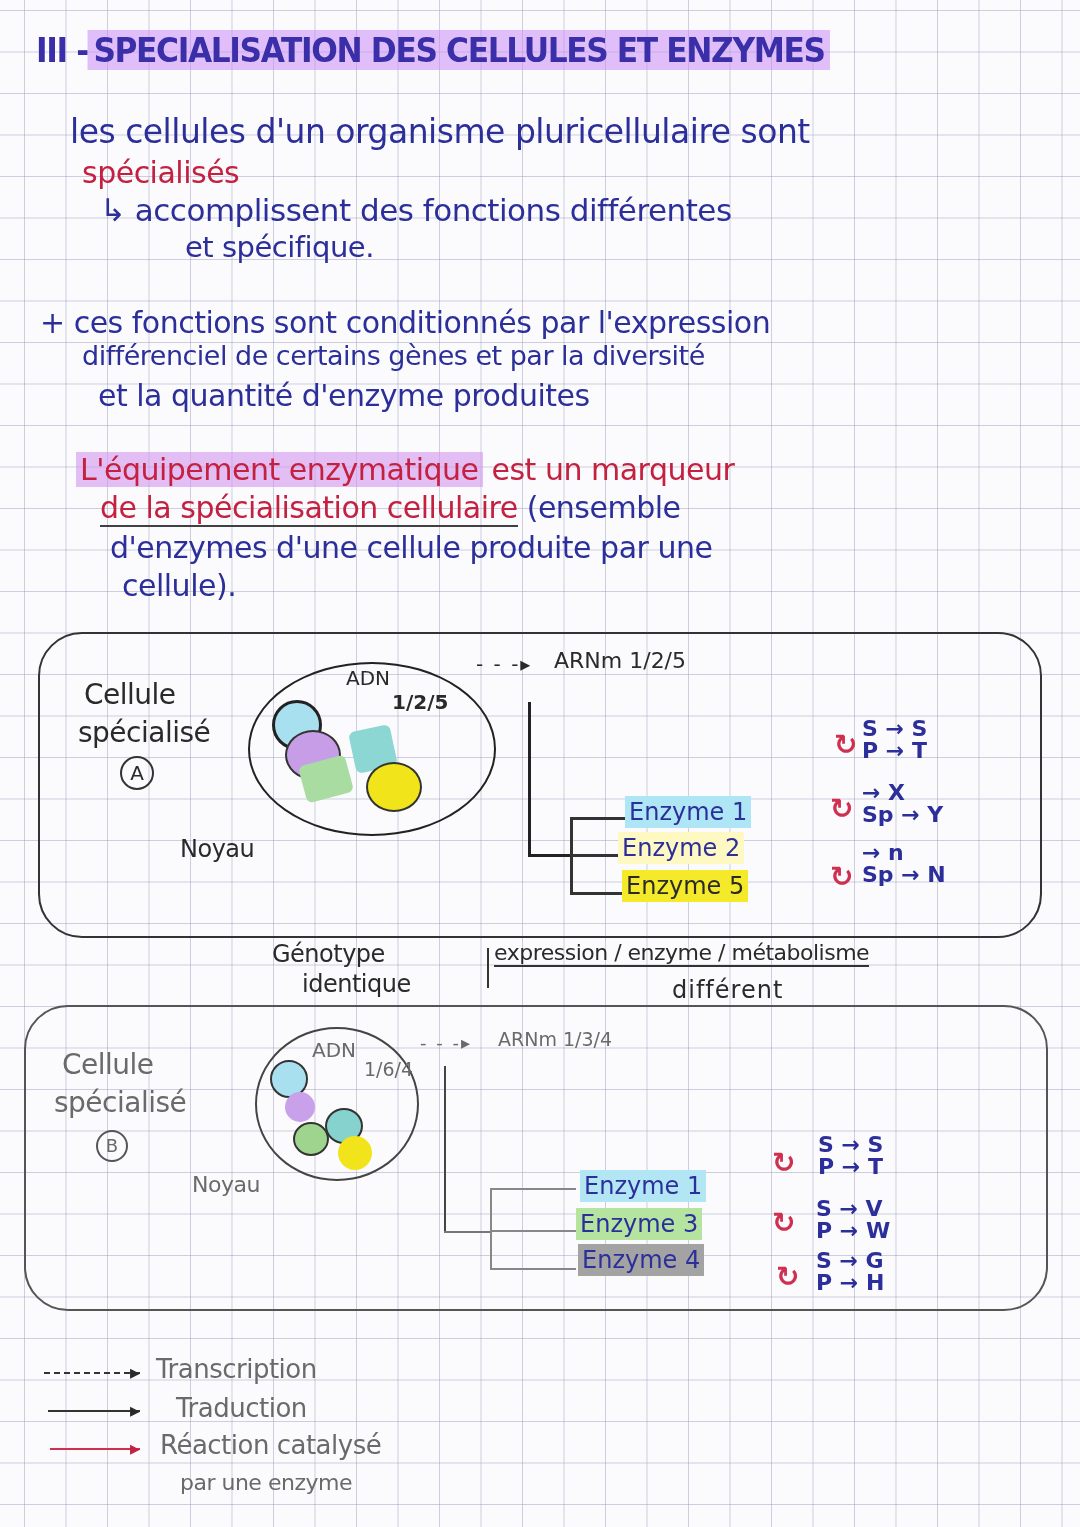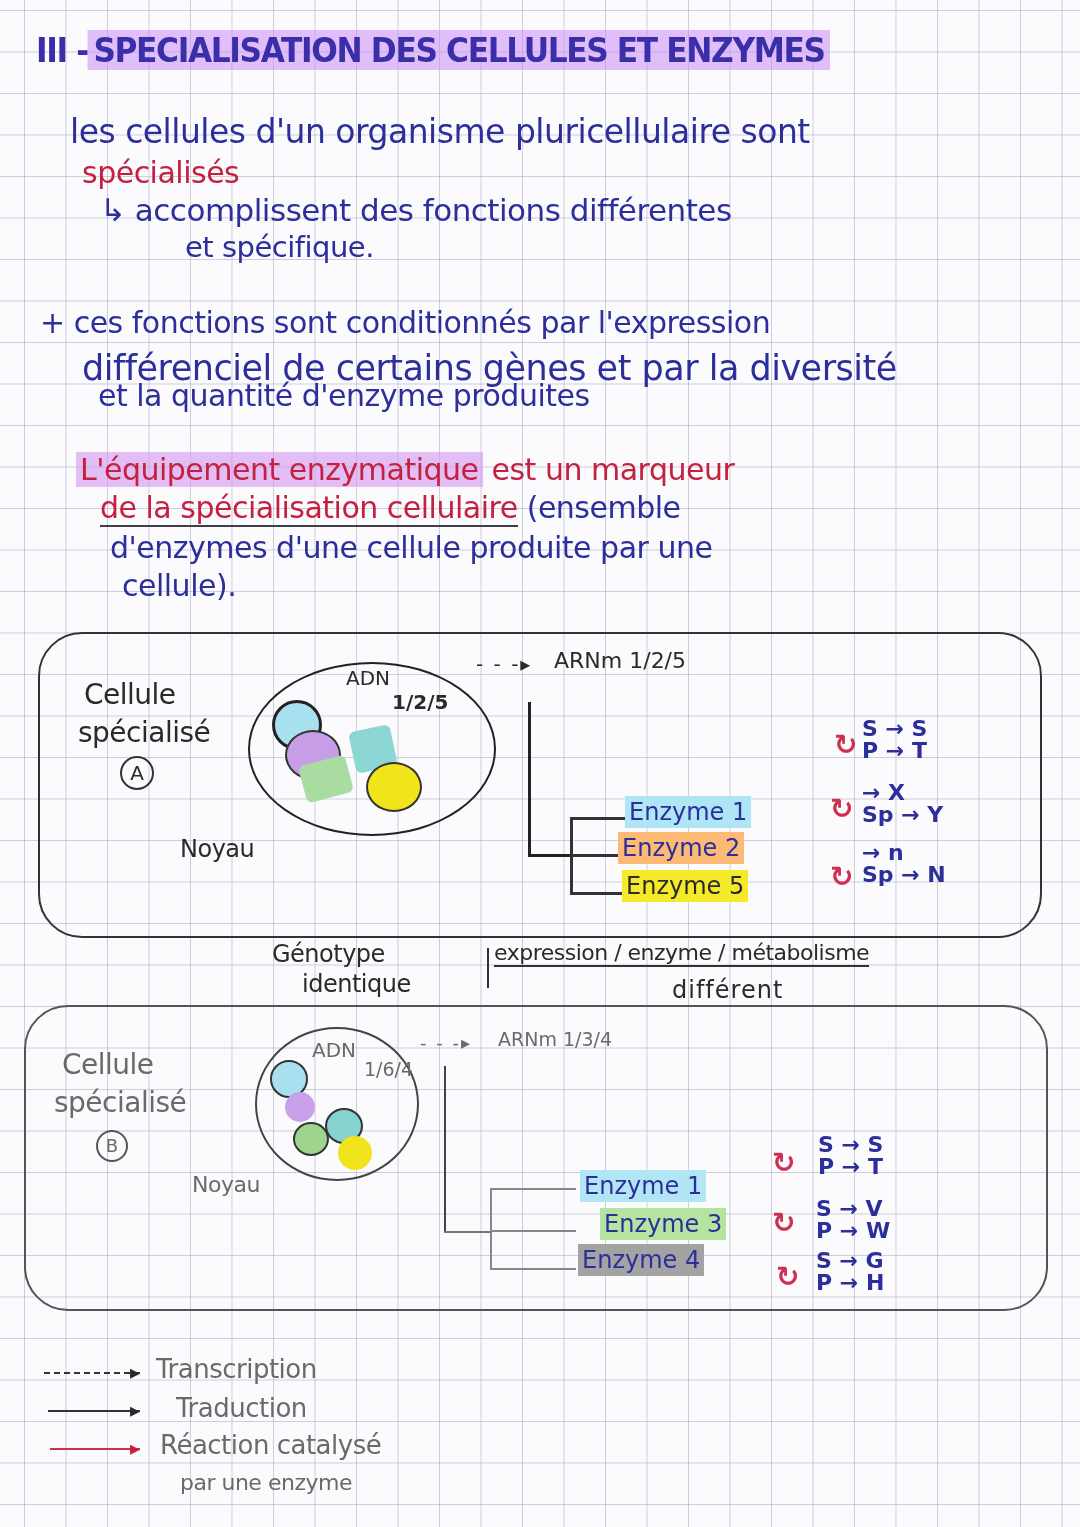--- a/index.html
+++ b/index.html
@@ -25,21 +25,21 @@
       letter-spacing: -1.5px; transform: scaleX(0.92); transform-origin: left;
     }
     .title .hl { background: rgba(200,140,245,0.55); padding: 0 6px; }
 
     .p1 { left: 70px; top: 112px; font-size: 33px; }
     .p1b { left: 82px; top: 155px; font-size: 30px; }
     .p1c { left: 100px; top: 192px; font-size: 31px; }
     .p1d { left: 185px; top: 230px; font-size: 29px; }
 
     .p2 { left: 40px; top: 305px; font-size: 30px; }
-    .p2b { left: 82px; top: 348px; font-size: 35px; }
+    .p2b { left: 82px; top: 340px; font-size: 27px; }
     .p2c { left: 98px; top: 378px; font-size: 30px; }
 
     .p3 { left: 76px; top: 452px; font-size: 30px; }
     .p3 .hl { background: rgba(210,150,240,0.6); padding: 0 4px; }
     .p3b { left: 100px; top: 490px; font-size: 30px; }
     .p3b .ul { border-bottom: 2px solid #404040; }
     .p3c { left: 110px; top: 530px; font-size: 30px; }
     .p3d { left: 122px; top: 568px; font-size: 30px; }
 
     .cellbox { position: absolute; border: 2.5px solid #333; border-radius: 44px; }
@@ -106,21 +106,21 @@
 <div class="abs dark" style="left:554px;top:648px;font-size:22px;">ARNm 1/2/5</div>
 
 <div class="vline" style="left:528px;top:702px;width:2.5px;height:152px;"></div>
 <div class="hline" style="left:528px;top:854px;width:44px;height:2.5px;"></div>
 <div class="vline" style="left:570px;top:817px;width:2.5px;height:76px;background:#333;"></div>
 <div class="hline" style="left:570px;top:817px;width:56px;height:2.5px;background:#333;"></div>
 <div class="hline" style="left:570px;top:854px;width:56px;height:2.5px;background:#333;"></div>
 <div class="hline" style="left:570px;top:892px;width:56px;height:2.5px;background:#333;"></div>
 
 <div class="enz blue" style="left:625px;top:796px;background:#aee6f5;">Enzyme 1</div>
-<div class="enz blue" style="left:618px;top:832px;background:#fdba74;text-align:right;">Enzyme 2</div>
+<div class="enz blue" style="left:618px;top:832px;background:#fef9c3;text-align:right;">Enzyme 2</div>
 <div class="enz dark" style="left:622px;top:870px;background:#f5ea2a;">Enzyme 5</div>
 
 <div class="curl" style="left:834px;top:728px;">↻</div>
 <div class="react" style="left:862px;top:718px;">
     <div>S → S</div>
     <div>P → T</div>
   </div>
 <div class="curl" style="left:830px;top:792px;">↻</div>
 <div class="react" style="left:862px;top:782px;">
     <div>→ X</div>
@@ -157,21 +157,21 @@
 <div class="abs grey" style="left:498px;top:1028px;font-size:19px;">ARNm 1/3/4</div>
 
 <div class="vline" style="left:444px;top:1066px;width:2px;height:166px;background:#444;"></div>
 <div class="hline" style="left:444px;top:1231px;width:46px;height:2px;background:#777;"></div>
 <div class="vline" style="left:490px;top:1188px;width:2px;height:80px;background:#888;"></div>
 <div class="hline" style="left:490px;top:1188px;width:86px;height:2px;background:#888;"></div>
 <div class="hline" style="left:490px;top:1230px;width:86px;height:2px;background:#888;"></div>
 <div class="hline" style="left:490px;top:1268px;width:86px;height:2px;background:#888;"></div>
 
 <div class="enz blue" style="left:580px;top:1170px;background:#b2e6f5;">Enzyme 1</div>
-<div class="enz blue" style="left:576px;top:1208px;background:#b5e3a0;margin-left:24px;">Enzyme 3</div>
+<div class="enz blue" style="left:576px;top:1208px;background:#b5e3a0;">Enzyme 3</div>
 <div class="enz blue" style="left:578px;top:1244px;background:#a3a3a3;">Enzyme 4</div>
 
 <div class="curl" style="left:772px;top:1146px;">↻</div>
 <div class="react" style="left:818px;top:1134px;">
     <div>S → S</div>
     <div>P → T</div>
   </div>
 <div class="curl" style="left:772px;top:1206px;">↻</div>
 <div class="react" style="left:816px;top:1198px;">
     <div>S → V</div>

